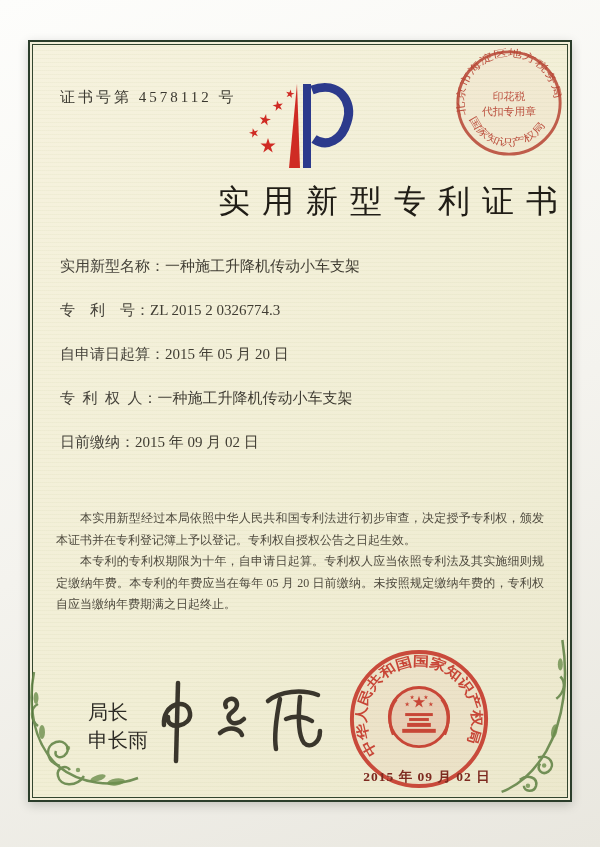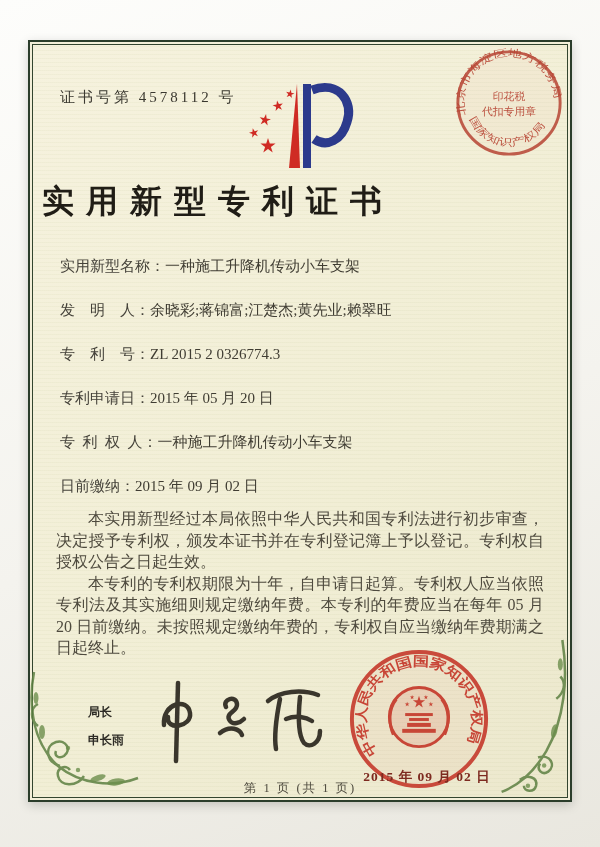--- a/index.html
+++ b/index.html
@@ -15,31 +15,31 @@
     box-shadow:inset 0 0 0 2px #f3efd9,inset 0 0 0 3px #33452f,0 3px 10px rgba(0,0,0,0.18);
     background:
       repeating-linear-gradient(to bottom, rgba(150,160,95,0.06) 0 1px, rgba(0,0,0,0) 1px 4px),
       linear-gradient(135deg,#f6f2de 0%,#f1eed5 60%,#ece8cd 100%);
   }
   .cert > *{position:absolute;}
   .cert-no{
     left:30px;top:46px;font-size:15px;letter-spacing:3px;color:#3a382f;
   }
   .title{
-    left:0;right:0;top:138px;text-align:left;
-    font-size:32px;font-weight:700;color:#201d16;
+    left:0;right:0;top:138px;text-align:right;
+    font-size:32px;font-weight:400;color:#201d16;
     letter-spacing:12px;text-indent:12px;
   }
   .fields{left:30px;top:213px;width:480px;}
   .field-row{height:22px;line-height:22px;margin-bottom:22px;font-size:15px;color:#45423a;white-space:nowrap;}
   .f-label{color:#45423a;}
   .f-value{color:#403d33;}
-  .paras{left:26px;top:466px;width:488px;font-size:16px;line-height:21.5px;color:#4e4a3e;text-align:justify;}
+  .paras{left:26px;top:466px;width:488px;font-size:12px;line-height:21.5px;color:#4e4a3e;text-align:justify;}
   .paras p{margin:0;text-indent:2em;}
-  .signer{left:58px;top:656px;font-size:12px;font-weight:700;color:#2e2c26;line-height:28px;}
+  .signer{left:58px;top:656px;font-size:20px;font-weight:400;color:#2e2c26;line-height:28px;}
   .signature-svg{left:112px;top:626px;}
   .seal-svg{left:315px;top:603px;}
   .seal-date{
     left:322px;top:726px;width:150px;text-align:center;
     font-size:13.5px;letter-spacing:1px;color:#7d2a20;font-weight:700;
   }
   .footer{
     left:0;right:0;top:738px;text-align:center;
     font-size:12.5px;letter-spacing:2px;color:#4e4a3e;
   }
@@ -88,27 +88,24 @@
     </g>
   </svg>
 
   <div class="title">实用新型专利证书</div>
 
   <div class="fields">
     <div class="field-row">
       <span class="f-label">实用新型名称：</span><span class="f-value">一种施工升降机传动小车支架</span>
     </div>
     <div class="field-row">
-      <span class="f-label">发　明　人：</span><span class="f-value">余晓彩;蒋锦富;江楚杰;黄先业;赖翠旺</span>
-    </div>
-    <div class="field-row">
       <span class="f-label">专　利　号：</span><span class="f-value">ZL 2015 2 0326774.3</span>
     </div>
     <div class="field-row">
-      <span class="f-label">专利申请日：</span><span class="f-value">2015 年 05 月 20 日</span>
+      <span class="f-label">自申请日起算：</span><span class="f-value">2015 年 05 月 20 日</span>
     </div>
     <div class="field-row">
       <span class="f-label">专 利 权 人：</span><span class="f-value">一种施工升降机传动小车支架</span>
     </div>
     <div class="field-row">
       <span class="f-label">日前缴纳：</span><span class="f-value">2015 年 09 月 02 日</span>
     </div>
   </div>
 
   <div class="paras">
@@ -154,21 +151,20 @@
       <rect x="-10" y="-1" width="20" height="3"></rect>
       <rect x="-12" y="4" width="24" height="4"></rect>
       <rect x="-17" y="10" width="34" height="4"></rect>
       <path d="M -26 16 C -31 4 -31 -10 -23 -20" fill="none" stroke="#c5392b" stroke-width="3"></path>
       <path d="M 26 16 C 31 4 31 -10 23 -20" fill="none" stroke="#c5392b" stroke-width="3"></path>
     </g>
   </svg>
 
   <div class="seal-date">2015 年 09 月 02 日</div>
 
-  <div class="footer">第 1 页 (共 1 页)</div>
 
   <svg class="orn-left" width="120" height="130" viewBox="0 0 120 126">
     <g fill="none" stroke="#5d8042" stroke-width="2.5" opacity="0.85">
       <path d="M 8 2 C 2 34 6 72 32 96 C 54 114 86 118 112 108"></path>
       <path d="M 34 96 C 20 92 18 76 30 72 C 40 69 46 80 38 86 C 33 89 28 86 30 81"></path>
       <path d="M 58 106 C 50 118 34 116 32 106 C 30 98 40 94 44 100"></path>
       <path d="M 12 56 C 4 50 4 38 12 34"></path>
     </g>
     <g fill="#6d8f4d" opacity="0.8">
       <ellipse cx="72" cy="108" rx="8" ry="3" transform="rotate(-18 72 108)"></ellipse>

